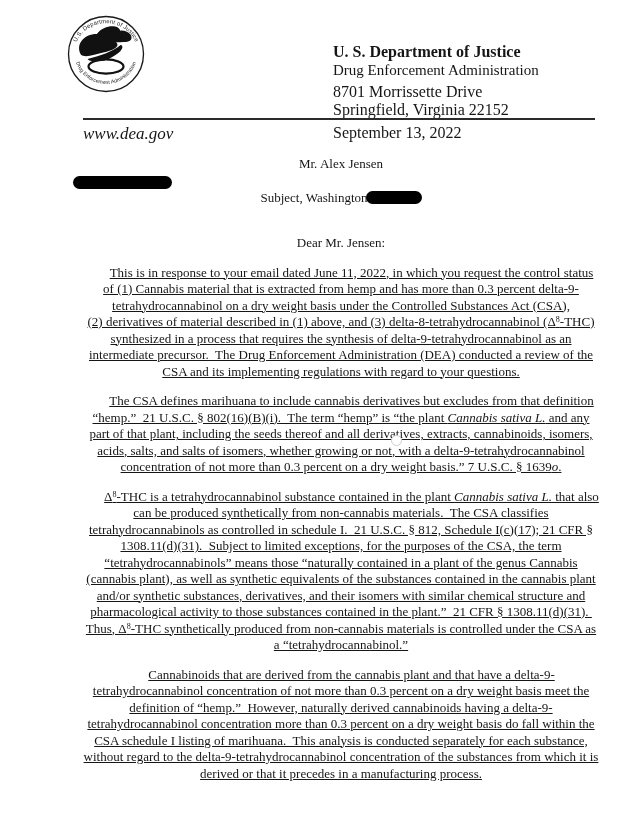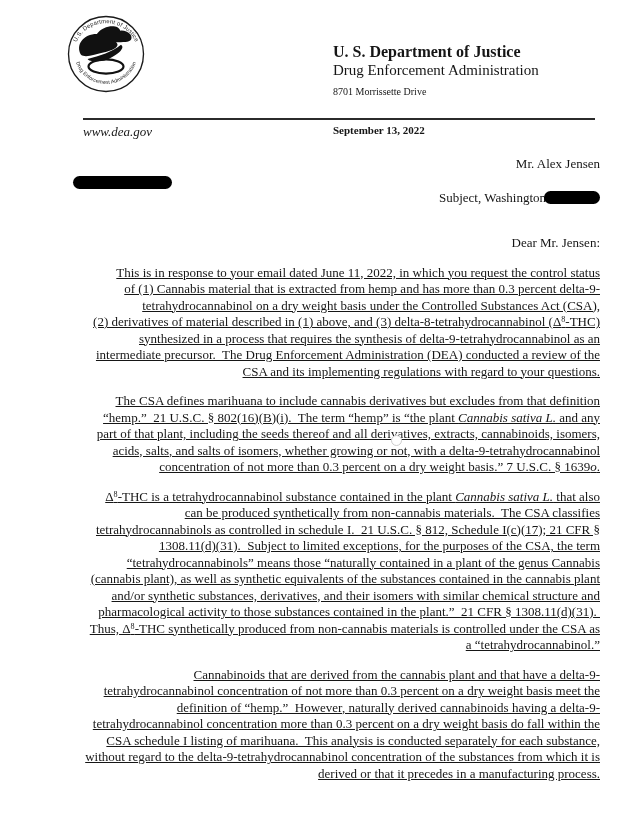--- a/index.html
+++ b/index.html
@@ -32,55 +32,54 @@
     font-size: 16px;
     font-weight: bold;
     line-height: 18px;
   }
   .subagency {
     font-size: 15px;
     line-height: 18px;
   }
   .addr-group { margin-top: 4px; }
   .addr {
-    font-size: 10px;
+    font-size: 16px;
     line-height: 17.5px;
   }
   .rule {
     position: absolute;
     left: 83px;
     top: 118px;
     width: 512px;
     height: 2px;
     background: #2b2b2b;
   }
   .website {
     position: absolute;
     left: 83px;
     top: 124px;
     font-style: italic;
-    font-size: 13px;
+    font-size: 17px;
   }
   .date {
     position: absolute;
     left: 333px;
     top: 124px;
-    font-size: 11px;
-    font-weight: bold;
+    font-size: 16px;
   }
 
   
   .letter-body {
     position: absolute;
     left: 82px;
     top: 156px;
     width: 518px;
     font-size: 13px;
     line-height: 16.5px;
-    text-align: right;
+    text-align: center;
   }
   .recipient-name { white-space: nowrap; }
   .redact-bar {
     background: #000000;
     border-radius: 7px;
   }
   .bar-address {
     display: block;
     width: 99px;
     height: 13px;
@@ -141,20 +140,21 @@
       <path d="M20,49 C13,37 23,24 39,24 C47,13 65,12 67,20 C76,19 83,26 80,31 C78,34 70,34 62,34 C68,39 58,44 48,46 C36,49 25,53 20,49 Z" fill="#111"></path>
       <path d="M28,54 C42,51 58,45 68,37 C74,41 63,50 51,55 C41,58 29,57 28,54 Z" fill="#111"></path>
     </svg>
   </div>
 
   <div class="letterhead">
     <div class="agency">U. S. Department of Justice</div>
     <div class="subagency">Drug Enforcement Administration</div>
     <div class="addr-group">
       <div class="addr">8701 Morrissette Drive</div>
+      <div class="addr">Springfield, Virginia 22152</div>
     </div>
   </div>
 
   <div class="rule"></div>
   <div class="website">www.dea.gov</div>
   <div class="date">September 13, 2022</div>
 
   <div class="letter-body">
     <div class="recipient-name">Mr. Alex Jensen</div>
     <div class="redact-bar bar-address"></div>

